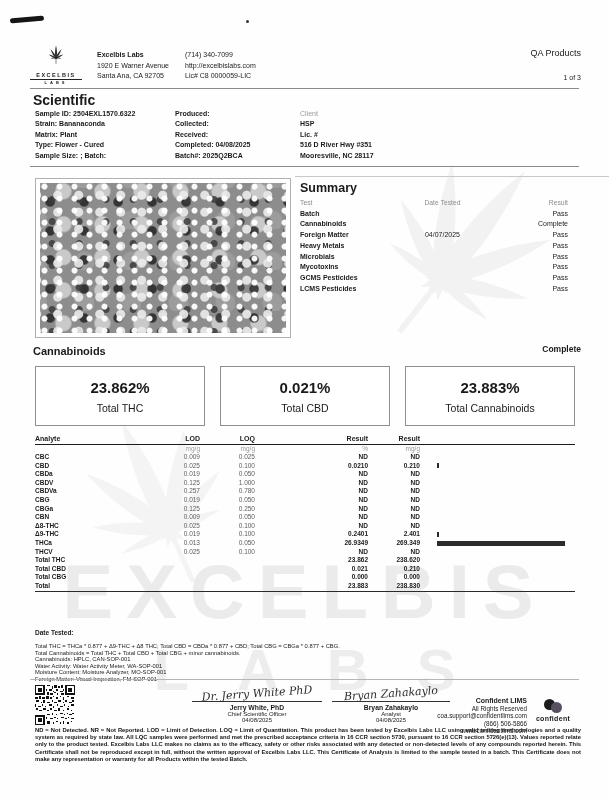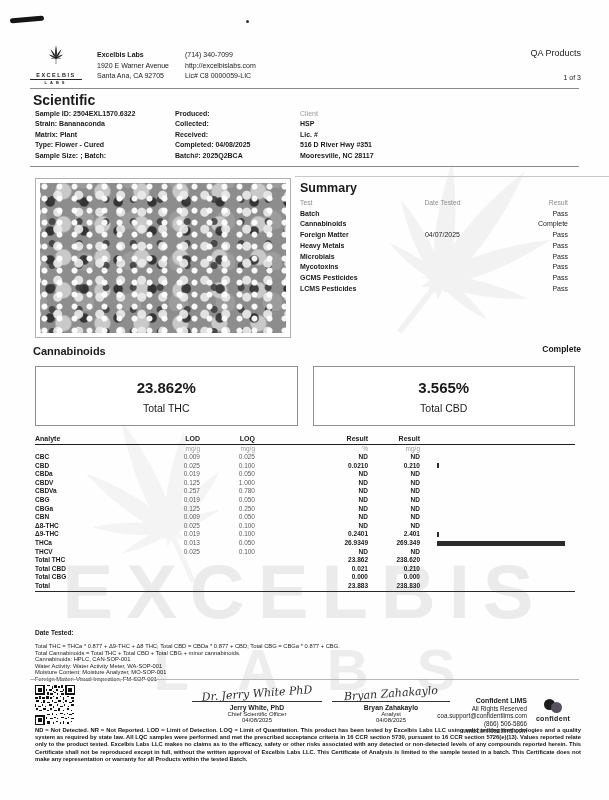--- a/index.html
+++ b/index.html
@@ -267,24 +267,28 @@
   <div class="cann-heading">Cannabinoids</div>
   <div class="cann-status">Complete</div>
   <div class="totals-boxes">
 
       <div class="tbox">
         <div class="tbox-value">23.862%</div>
         <div class="tbox-label">Total THC</div>
       </div>
 
       <div class="tbox">
-        <div class="tbox-value">3.565%</div>
+        <div class="tbox-value">0.021%</div>
         <div class="tbox-label">Total CBD</div>
       </div>
 
+      <div class="tbox">
+        <div class="tbox-value">23.883%</div>
+        <div class="tbox-label">Total Cannabinoids</div>
+      </div>
 
   </div>
 
   <table class="analyte-table">
     <colgroup>
         <col style="width:100px">
         <col style="width:65px">
         <col style="width:55px">
         <col style="width:113px">
         <col style="width:52px">

